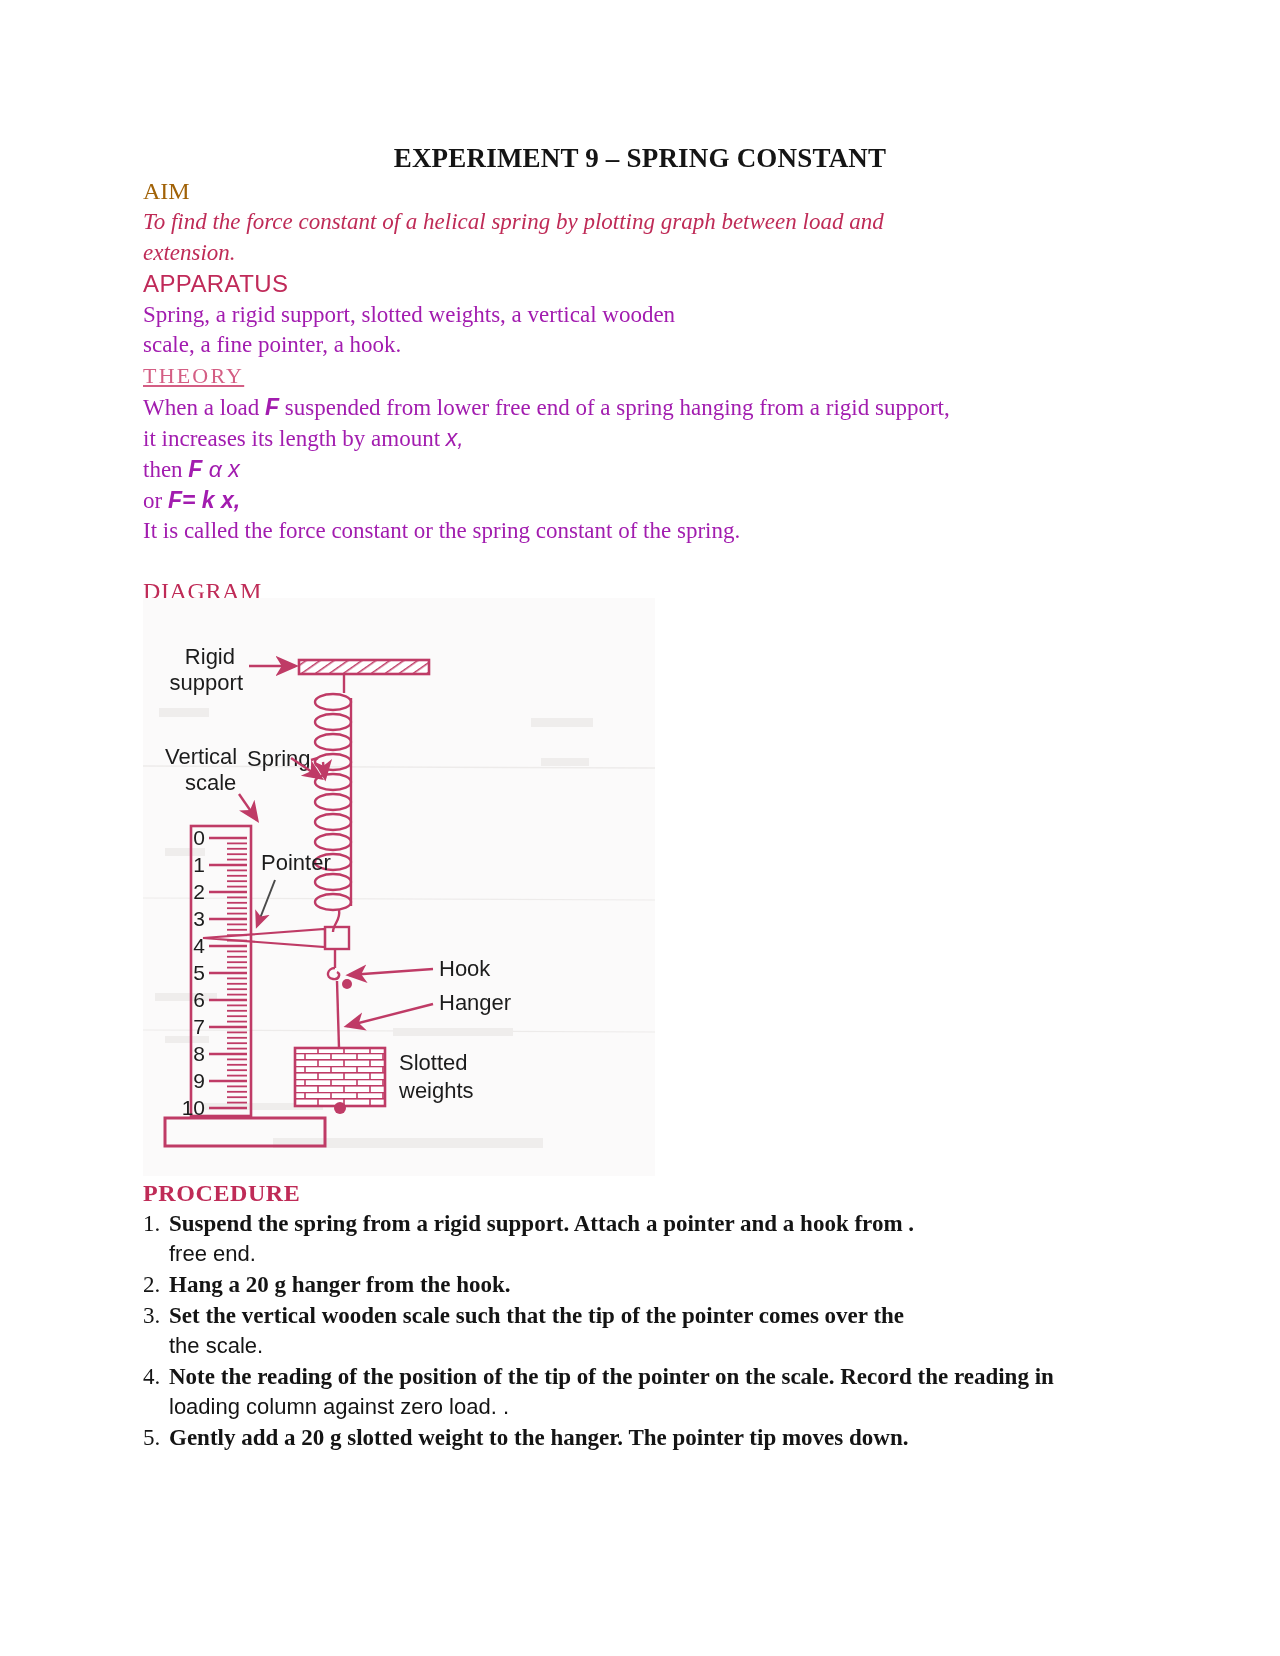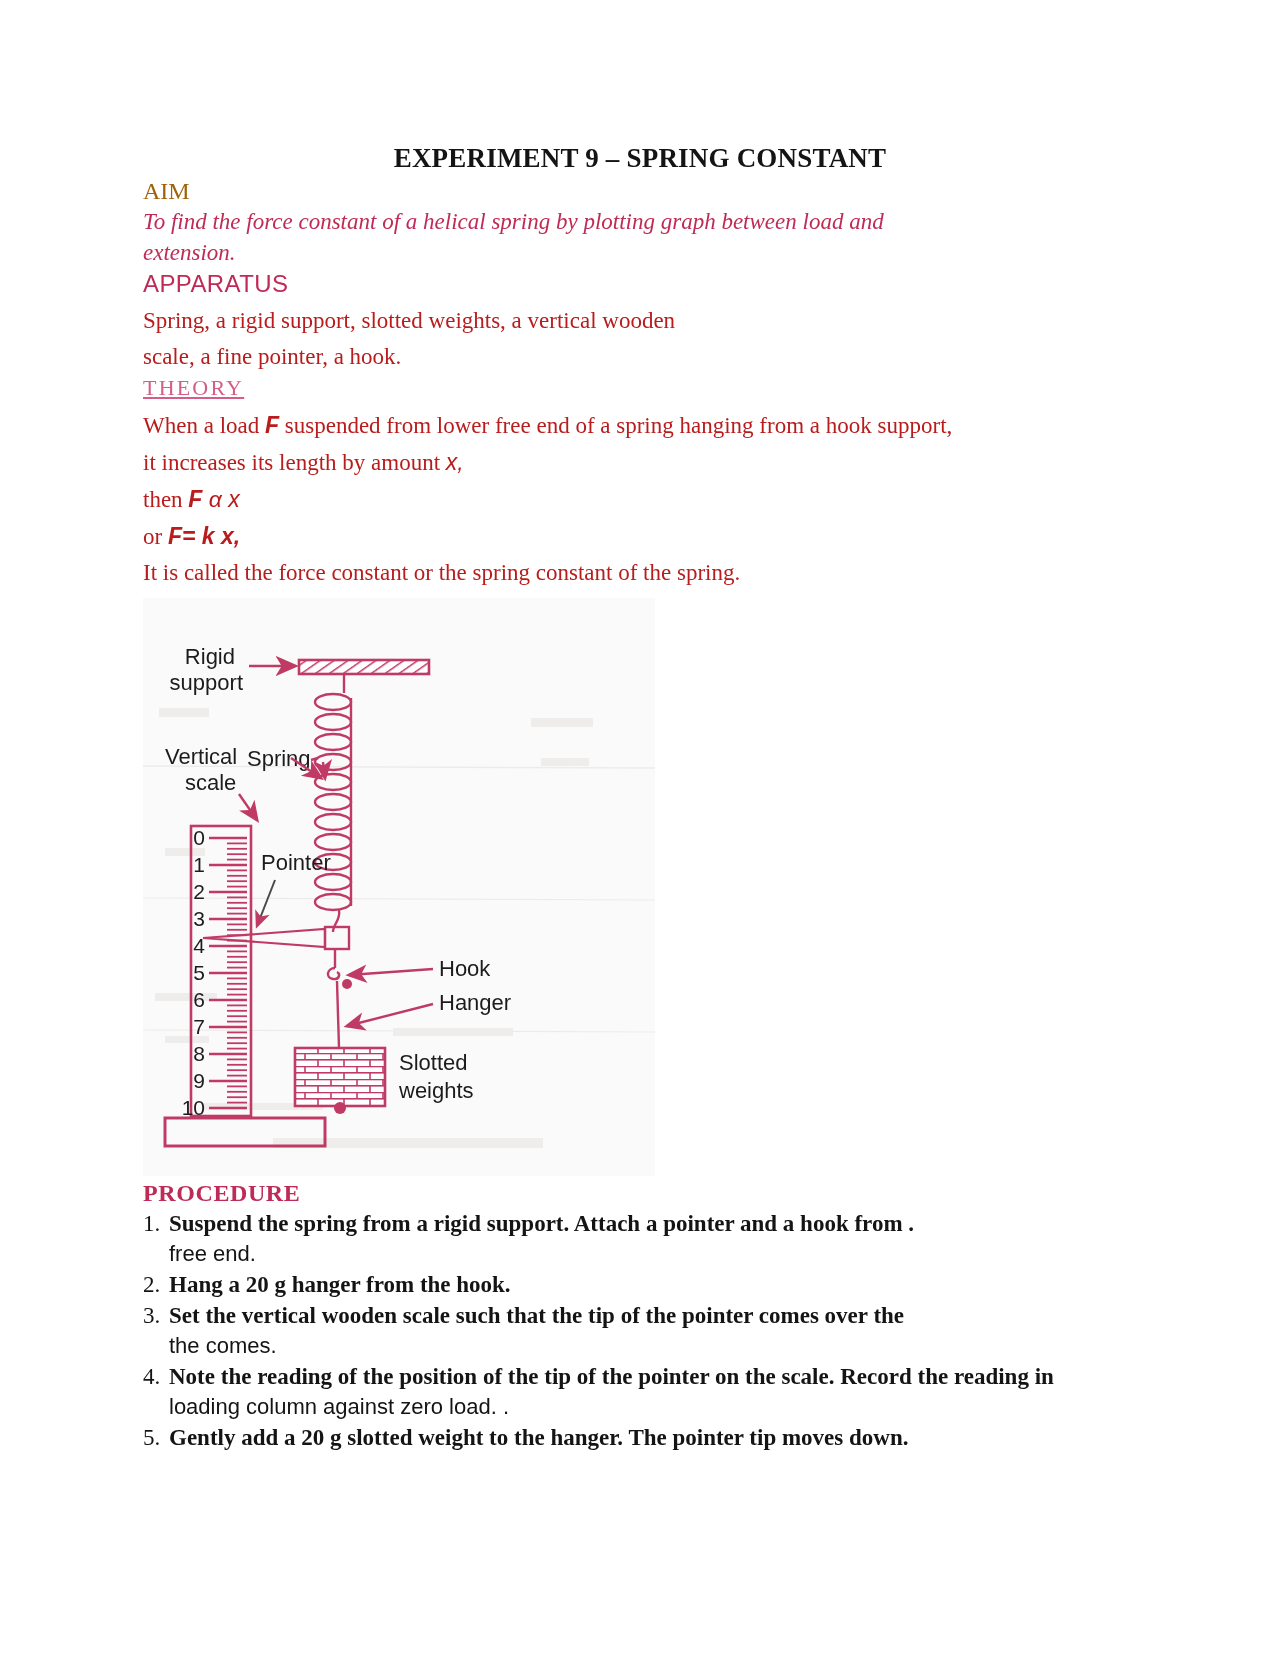--- a/index.html
+++ b/index.html
@@ -87,22 +87,21 @@
     color: #bf2b57;
     line-height: 30px;
     letter-spacing: 0.6px;
   }
   .h-procedure { font-weight: bold; }
 
   .body-line {
     font-family: "Liberation Serif", "DejaVu Serif", serif;
     font-size: 23px;
     line-height: 30px;
-    color: #b91c1c;
-    margin-top: 6px;
+    color: #a21caf;
   }
 
   .math {
     font-family: "Liberation Sans", "DejaVu Sans", sans-serif;
     font-style: italic;
     font-size: 23px;
   }
   .math-b {
     font-family: "Liberation Sans", "DejaVu Sans", sans-serif;
     font-weight: bold;
@@ -167,21 +166,21 @@
     <div class="aim-text">To find the force constant of a helical spring by plotting graph between load and extension.</div>
 
     <div class="h-apparatus">APPARATUS</div>
 
     <div class="body-line">Spring, a rigid support, slotted weights, a vertical wooden</div>
     <div class="body-line">scale, a fine pointer, a hook.</div>
 
     <div class="h-theory">THEORY</div>
 
     <div class="body-line">
-      <span>When a load </span><span class="math-b">F</span><span> suspended from lower free end of a spring hanging from a hook support,</span>
+      <span>When a load </span><span class="math-b">F</span><span> suspended from lower free end of a spring hanging from a rigid support,</span>
     </div>
 
     <div class="body-line">
       <span>it increases its length by amount </span><span class="math">x,</span>
     </div>
 
     <div class="body-line">
       <span>then </span><span class="math-b">F</span><span class="math"> α </span><span class="math">x</span>
     </div>
 
@@ -402,21 +401,21 @@
         </div>
         <div class="proc-cont">free end.</div>
         <div class="proc-item">
           <span class="proc-num">2.</span>
           <span class="proc-text">Hang a 20 g hanger from the hook.</span>
         </div>
         <div class="proc-item">
           <span class="proc-num">3.</span>
           <span class="proc-text">Set the vertical wooden scale such that the tip of the pointer comes over the</span>
         </div>
-        <div class="proc-cont">the comes.</div>
+        <div class="proc-cont">the scale.</div>
         <div class="proc-item">
           <span class="proc-num">4.</span>
           <span class="proc-text">Note the reading of the position of the tip of the pointer on the scale. Record the reading in</span>
         </div>
         <div class="proc-cont">loading column  against  zero load. .</div>
         <div class="proc-item">
           <span class="proc-num">5.</span>
           <span class="proc-text">Gently add a 20 g slotted weight to the hanger. The pointer tip moves down.</span>
         </div>
       </div>

